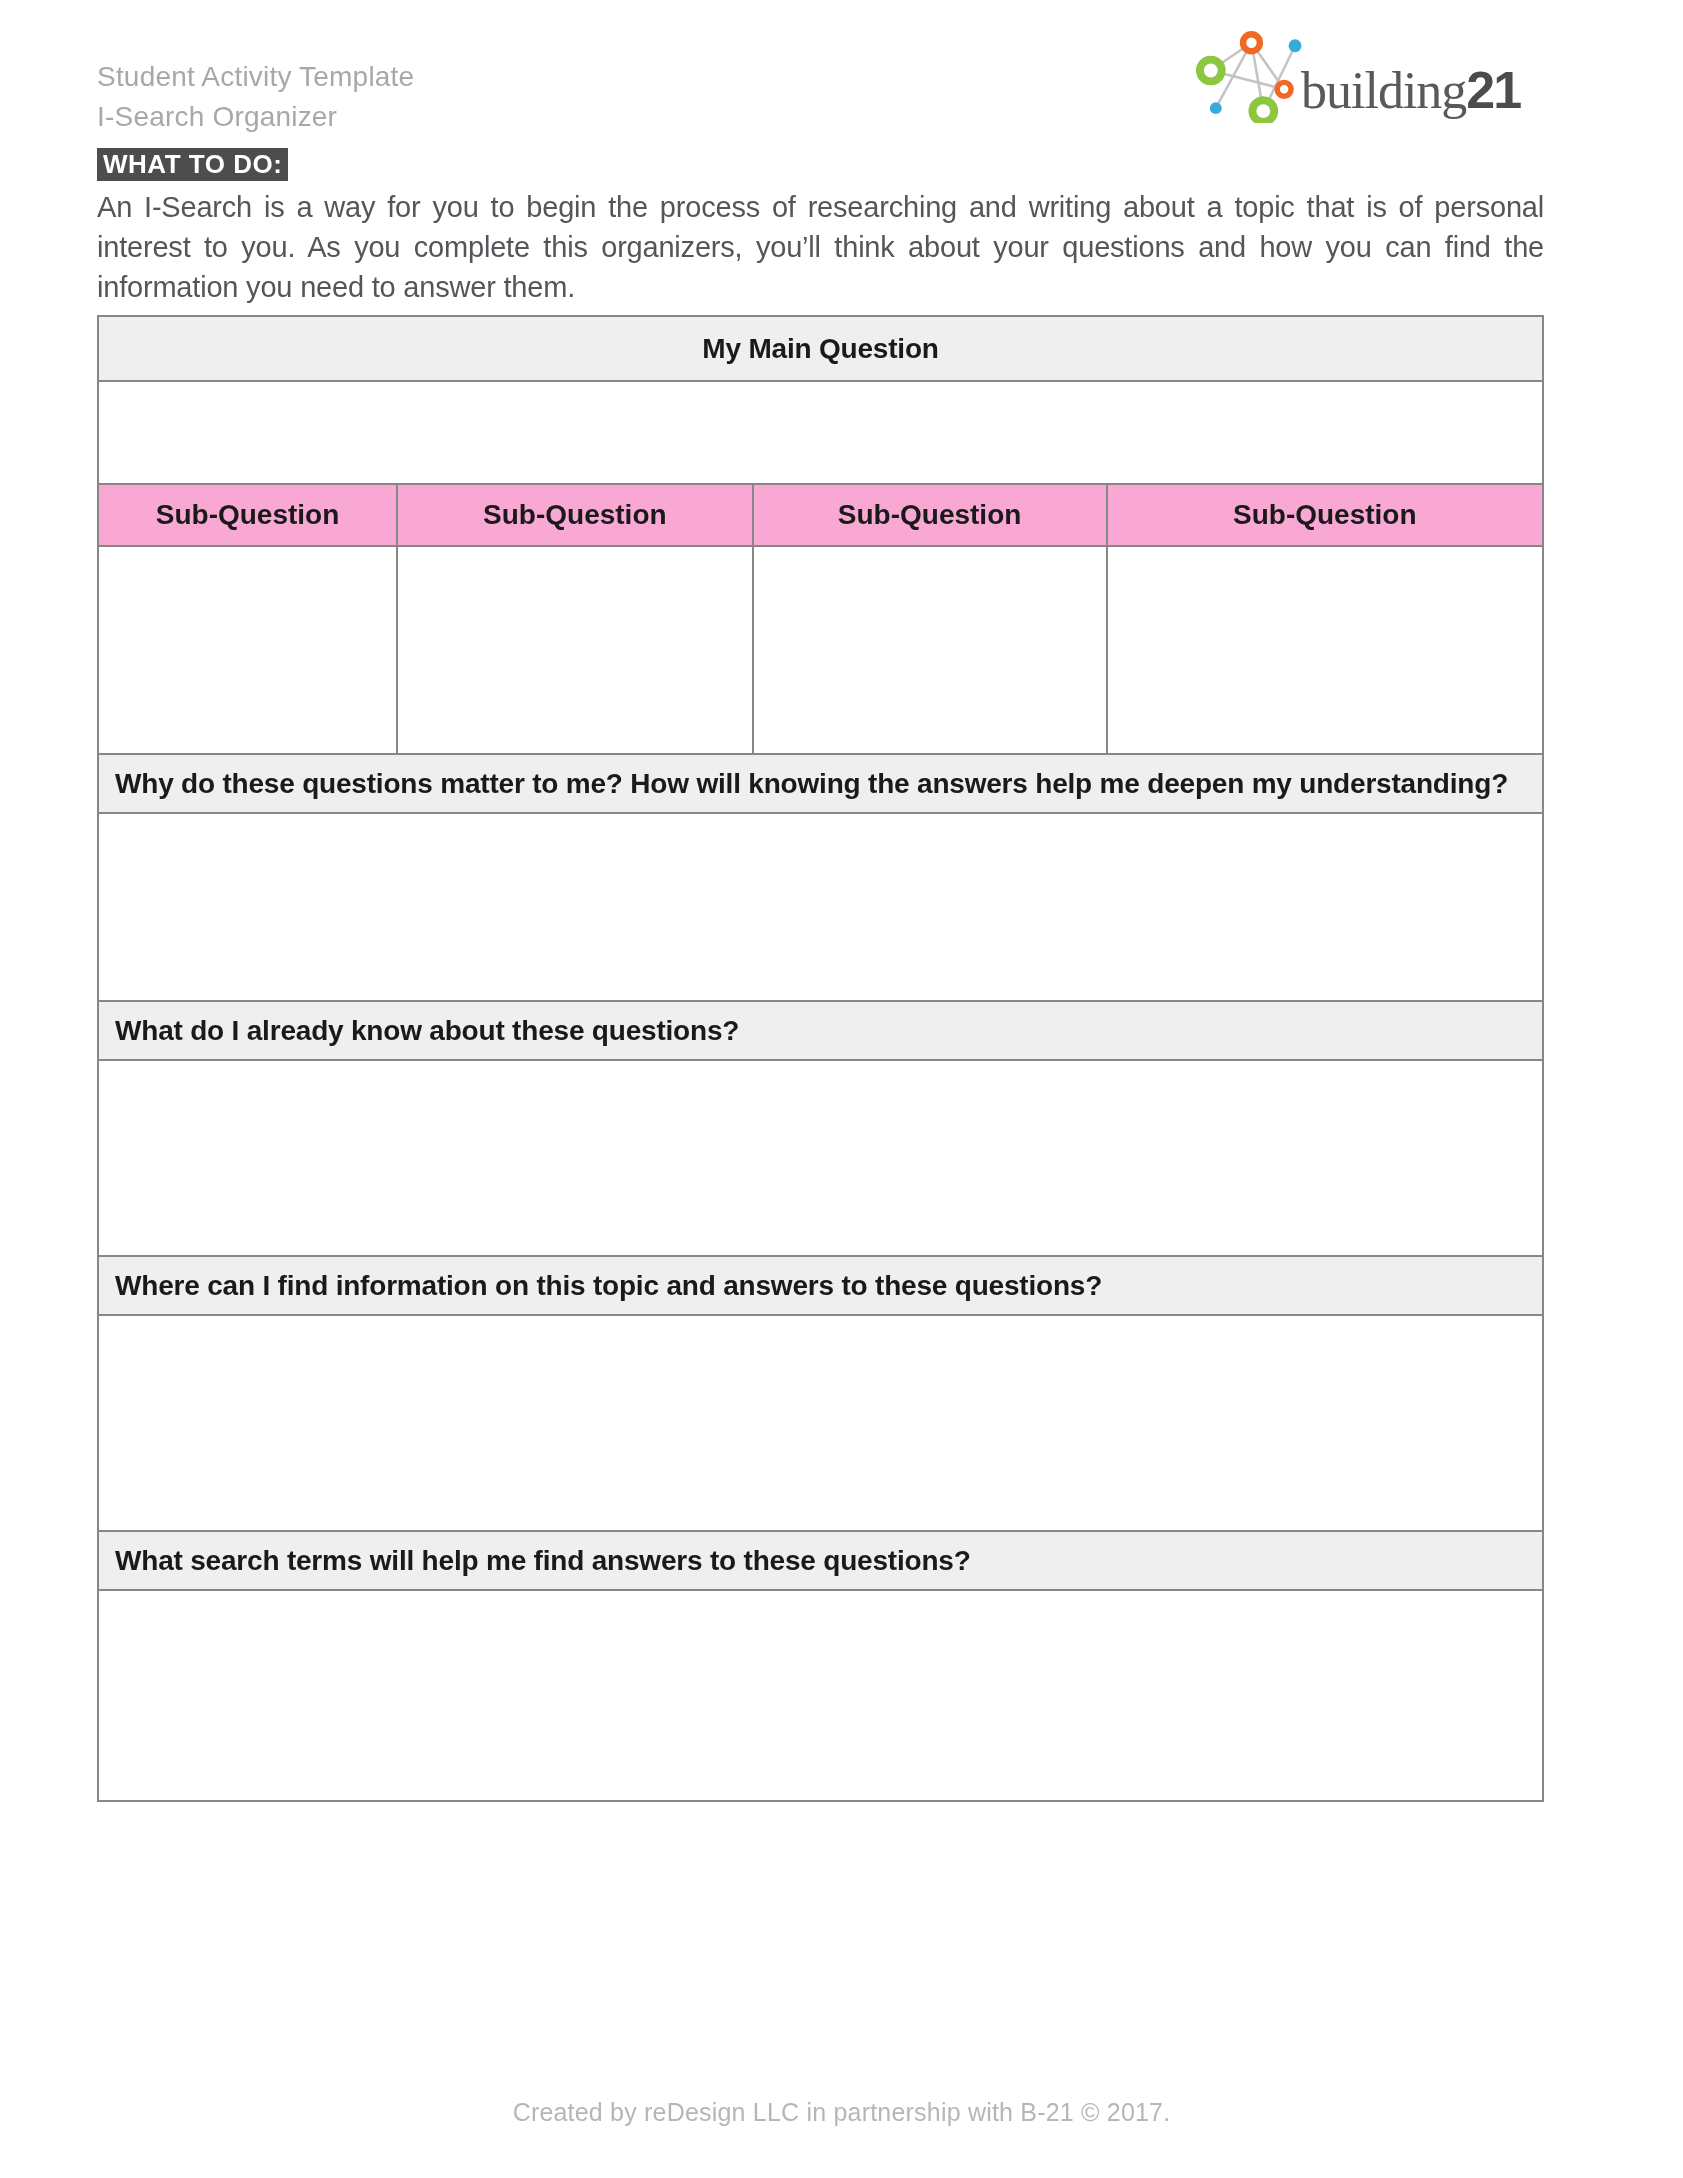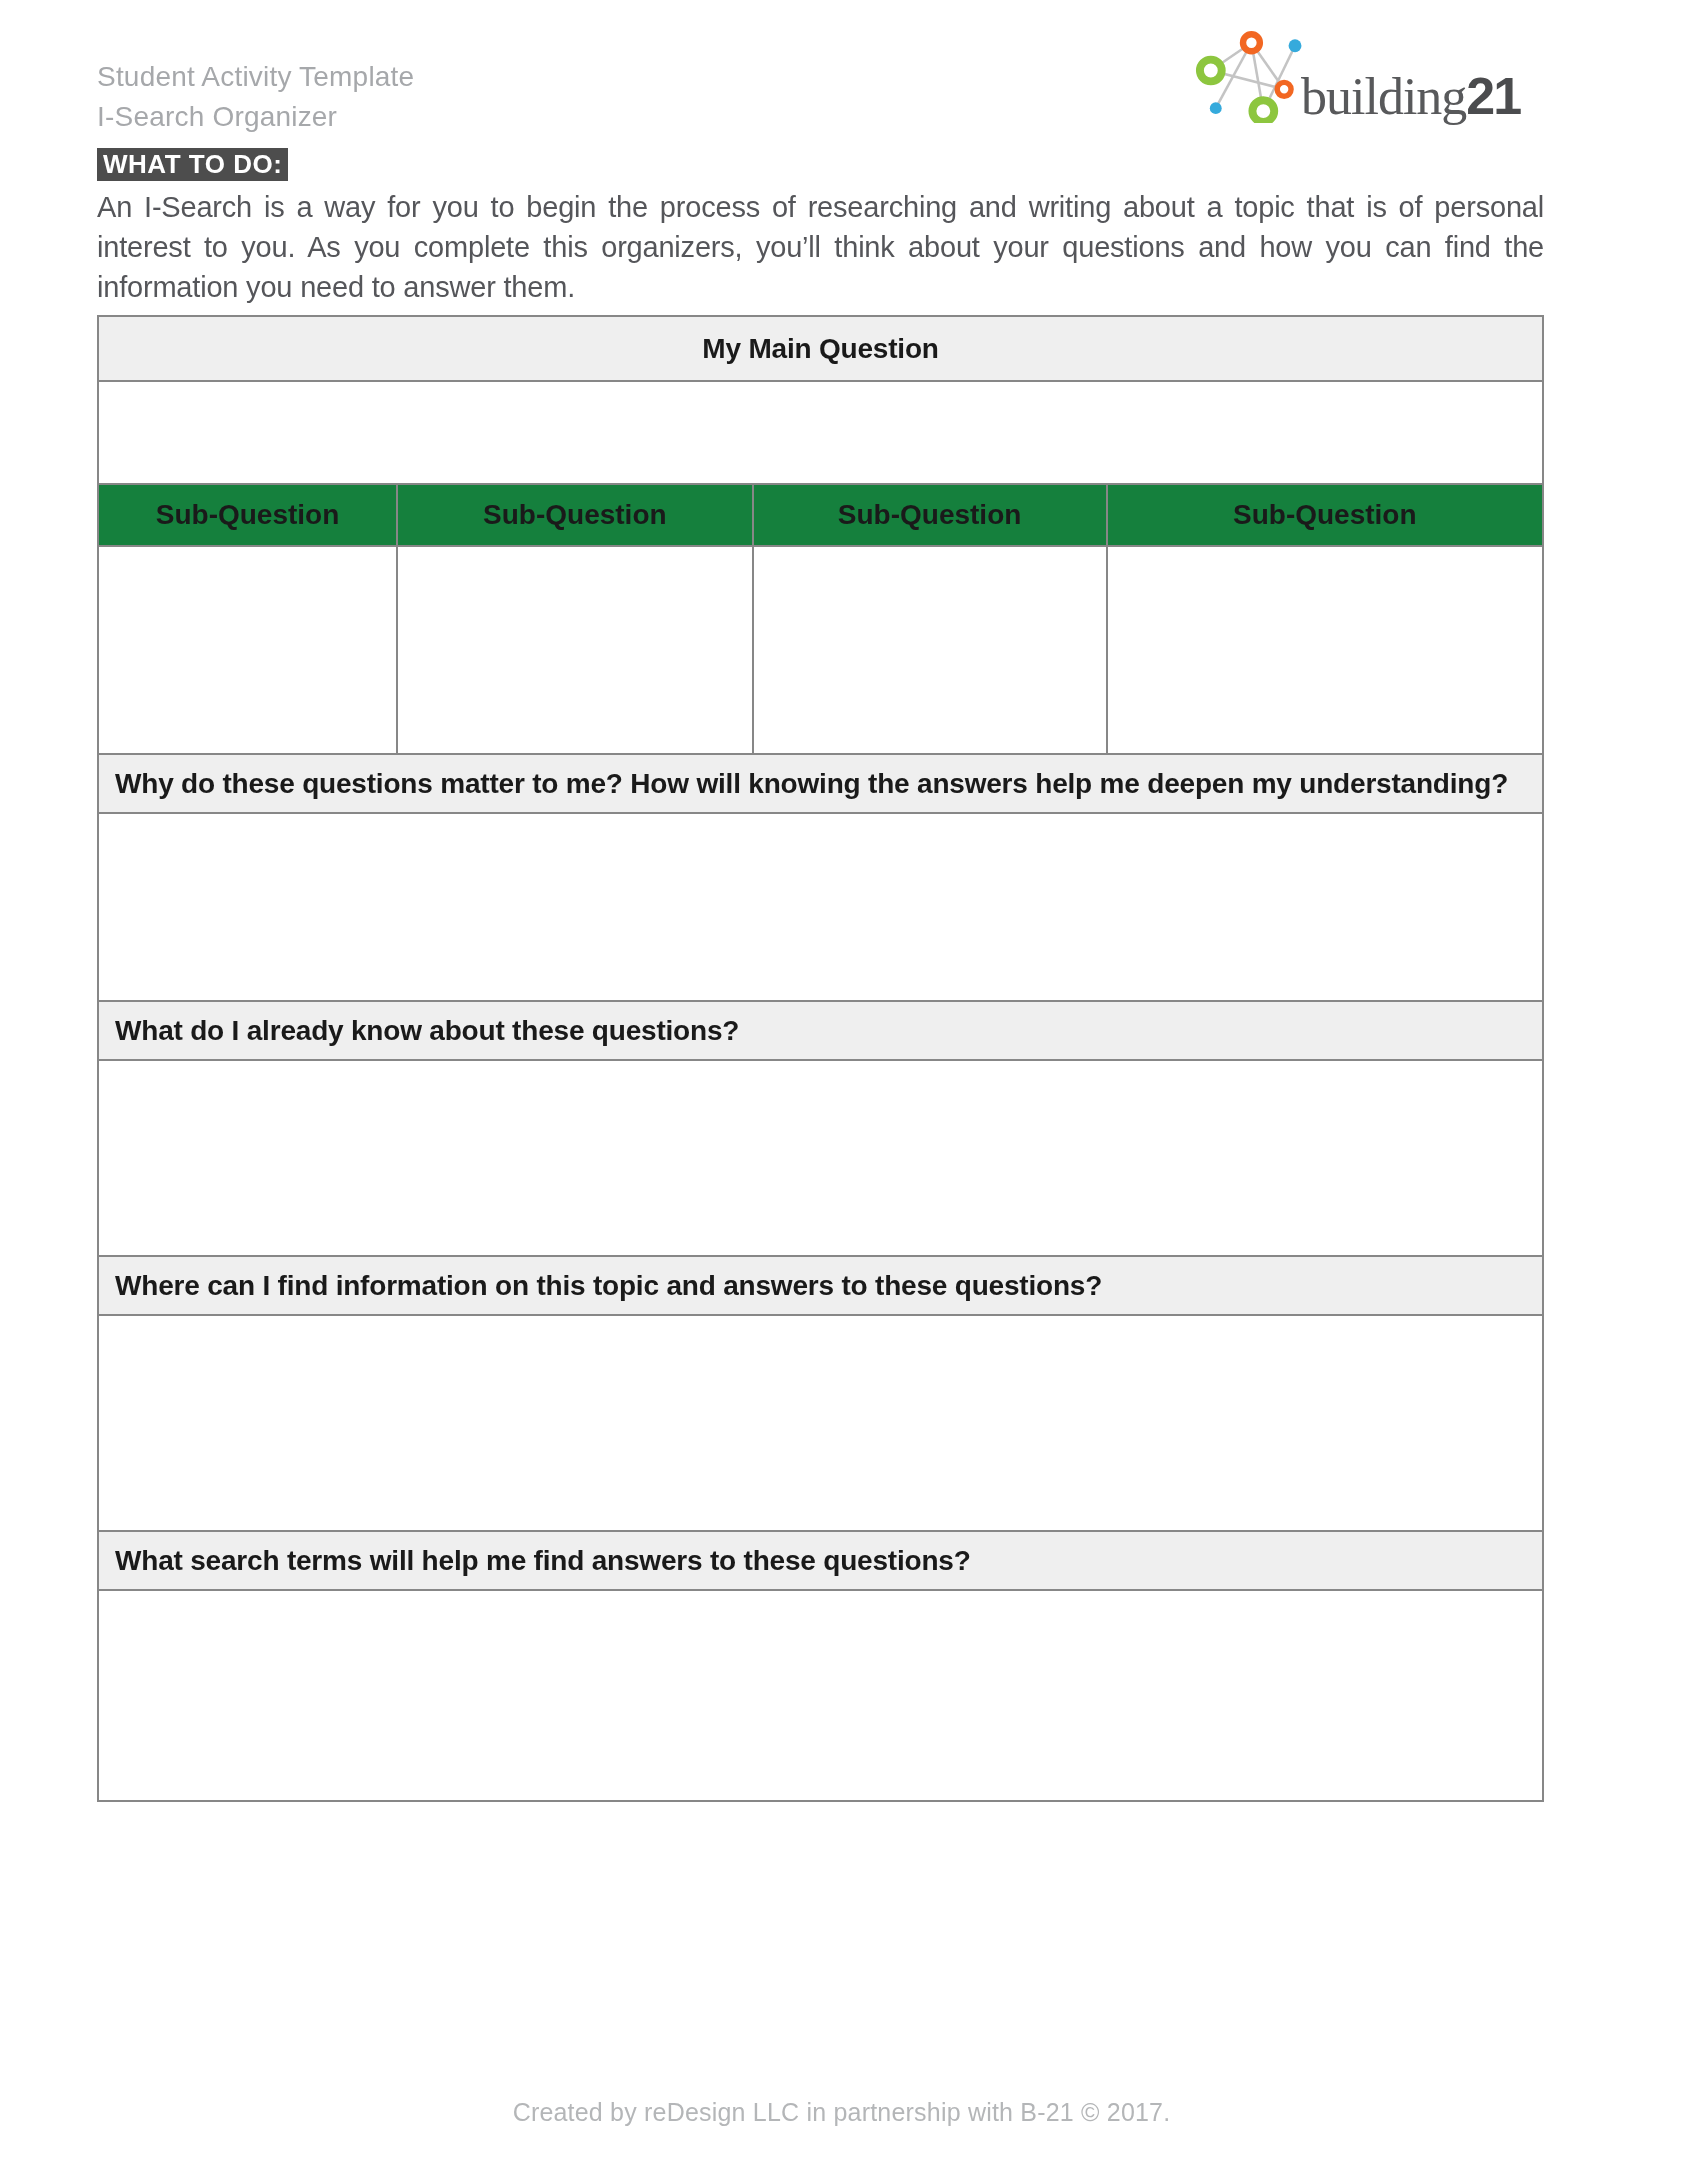--- a/index.html
+++ b/index.html
@@ -9,21 +9,21 @@
     font-family:"Liberation Sans", sans-serif; color:#3c3c3c; overflow:hidden;
   }
   .content { padding:57px 139px 0 97px; }
 
   
   .doc-header-line { font-size:28px; line-height:40px; color:#a6a8ab; letter-spacing:0.2px; }
 
   
   .logo { position:absolute; top:16px; left:1180px; display:flex; align-items:flex-end; }
   .logo-icon { width:129px; height:107px; }
-  .logo-text { font-family:"Liberation Serif", serif; font-size:52px; color:#58595b; line-height:1; margin-left:-8px; letter-spacing:-1px; }
+  .logo-text { font-family:"Liberation Serif", serif; font-size:52px; color:#58595b; line-height:1; margin-left:-8px; margin-bottom:6px; letter-spacing:-1px; }
   .logo-text b { font-family:"Liberation Sans", sans-serif; font-weight:bold; color:#4b4c4e; letter-spacing:-2px; }
 
   
   .isearch-badge {
     display:inline-block; margin-top:50px; background:#2a5ca8; color:#ffffff;
     font-size:50px; font-weight:bold; line-height:63px; padding:1px 14px;
     letter-spacing:1px; transform:scaleX(0.74); transform-origin:left center;
     outline:2px dashed #b3b8bf; outline-offset:1px;
   }
   .wtd-badge {
@@ -36,21 +36,21 @@
     margin-top:6px; font-size:29px; line-height:40px; color:#55565a;
     text-align:justify; letter-spacing:-0.2px;
   }
 
   
   table.org { width:100%; border-collapse:collapse; margin-top:8px; table-layout:fixed;border-radius:13px; }
   table.org th, table.org td { border:2px solid #878787; }
   .band { background:#efefef; font-size:28px; font-weight:bold; color:#1a1a1a; letter-spacing:-0.2px; }
   .band.center { text-align:center; height:65px; }
   .band.left { text-align:left; padding-left:16px; height:59px; }
-  .subhead th { background:#15803d; font-size:28px; font-weight:bold; color:#1a1a1a; text-align:center; height:62px; }
+  .subhead th { background:#f9a8d4; font-size:28px; font-weight:bold; color:#1a1a1a; text-align:center; height:62px; }
   td.answer { background:#ffffff; }
   .h-main { height:103px; }
   .h-sub { height:208px; }
   .h-a1 { height:188px; }
   .h-a2 { height:196px; }
   .h-a3 { height:216px; }
   .h-a4 { height:211px; }
 
   
   .footer {

